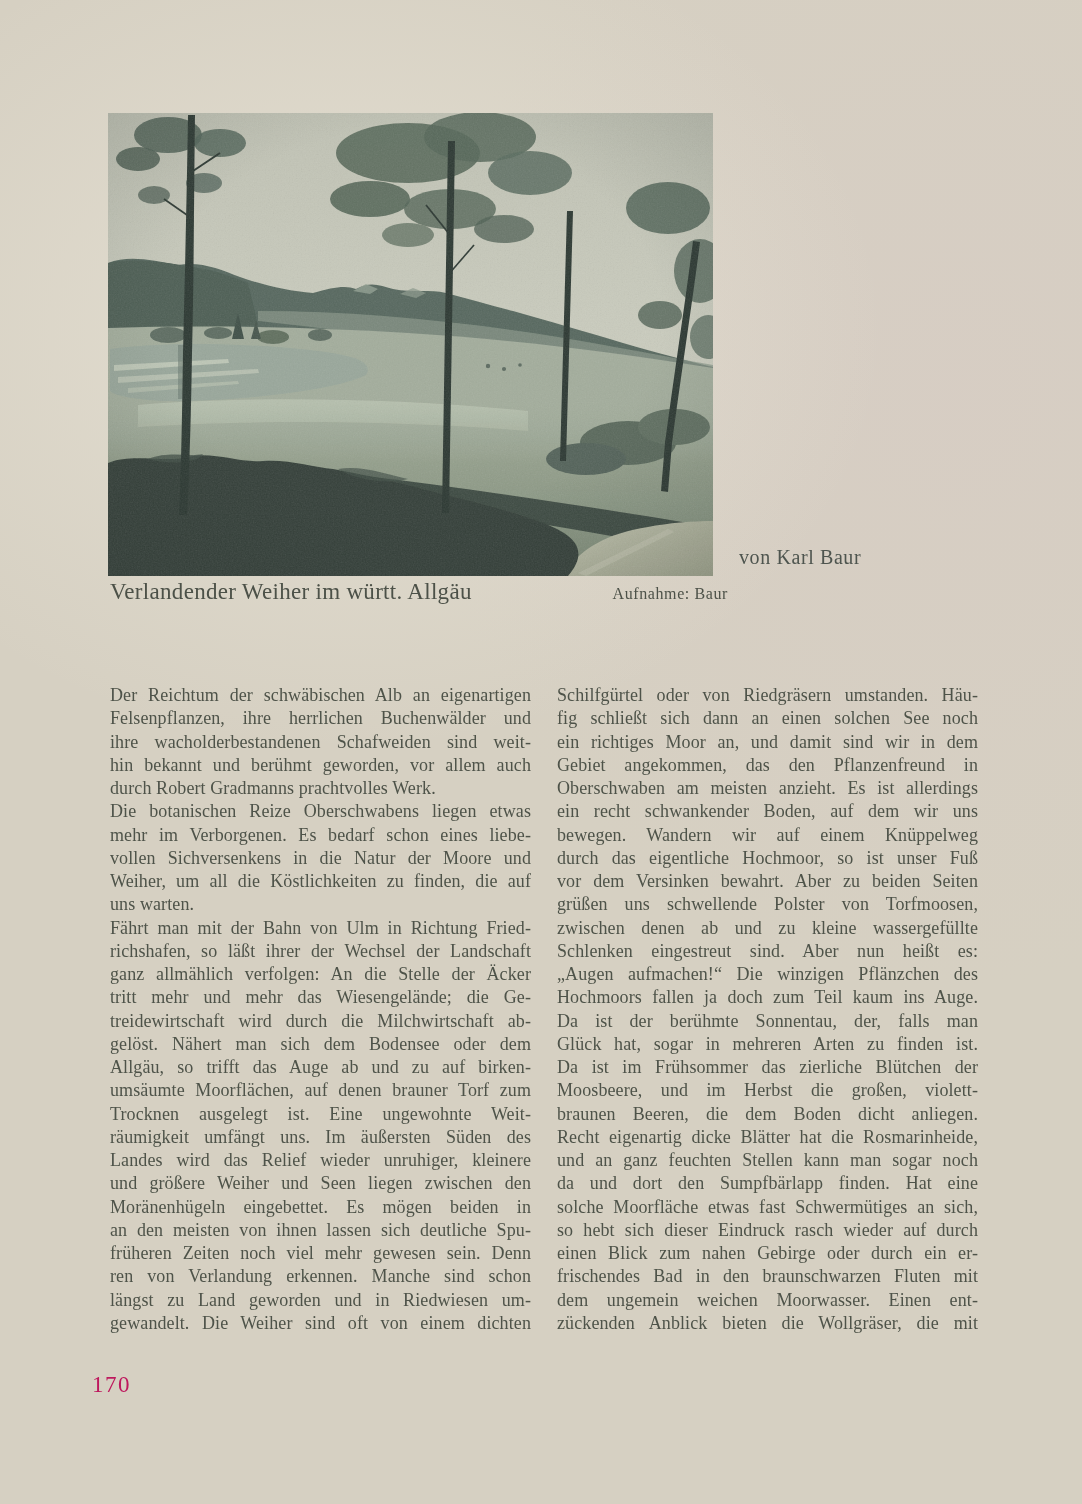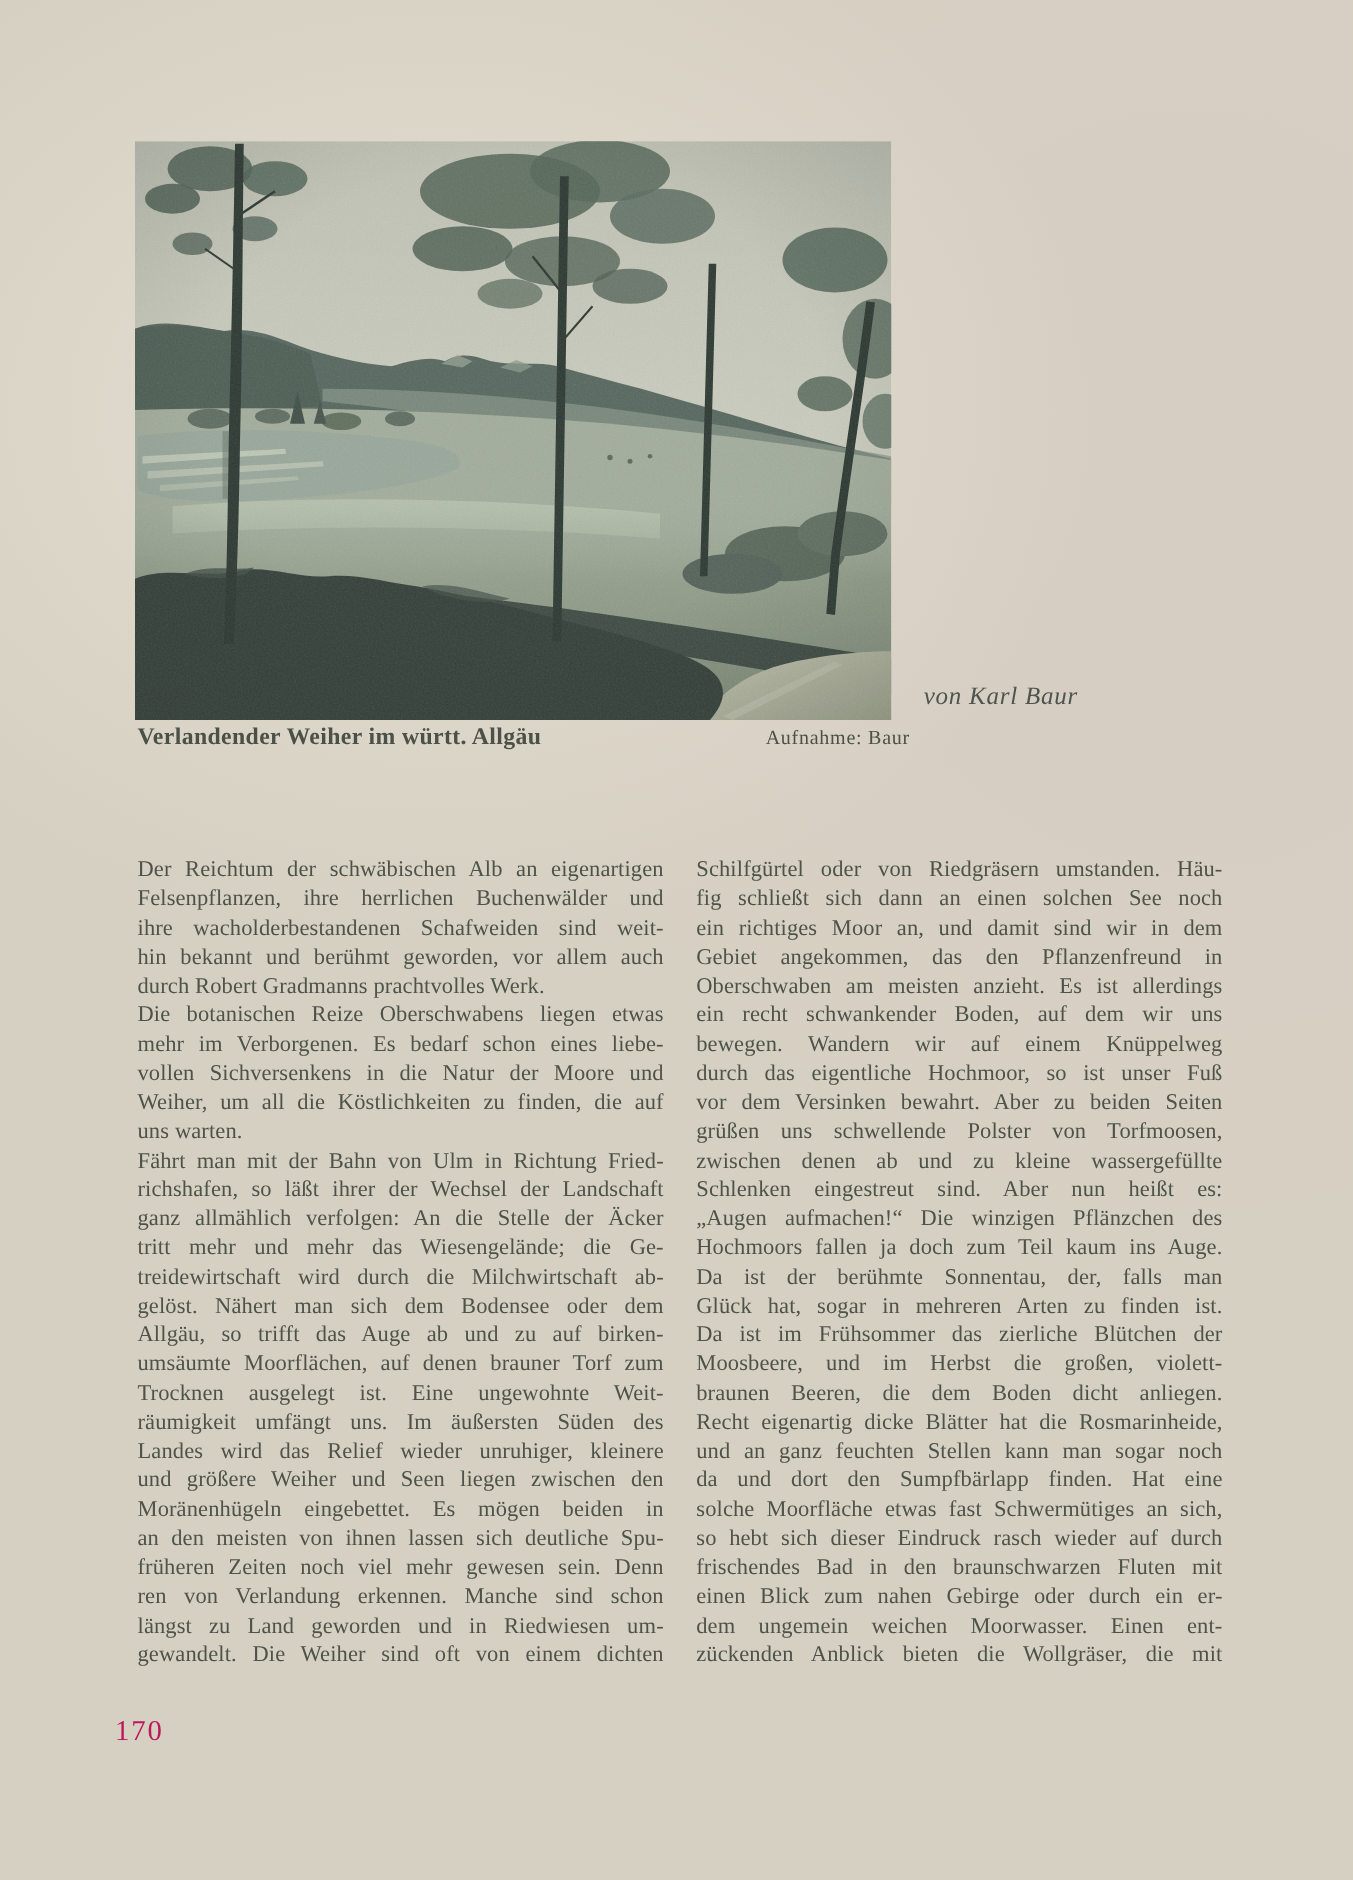--- a/index.html
+++ b/index.html
@@ -12,24 +12,24 @@
     font-family:"Liberation Serif","DejaVu Serif",serif;
     color:#4d5249;
   }
   .page{position:relative;width:1082px;height:1504px;}
 
   .photo{position:absolute;left:108px;top:113px;width:605px;height:463px;}
   .photo svg{display:block;}
 
   .title-block{position:absolute;left:737px;top:266px;width:258px;}
   .title-line{font-size:34px;line-height:86px;letter-spacing:1px;color:#49514c;white-space:nowrap;}
-  .byline{position:absolute;left:739px;top:546px;font-size:20px;font-style:italic;color:#4e554f;letter-spacing:0.6px;}
+  .byline{position:absolute;left:739px;top:546px;font-size:20px;color:#4e554f;letter-spacing:0.6px;}
 
   .caption-row{position:absolute;left:110px;top:579px;width:618px;display:flex;justify-content:space-between;align-items:baseline;}
-  .caption{font-size:19px;letter-spacing:0.3px;color:#4c5148;font-weight:bold;}
+  .caption{font-size:23px;letter-spacing:0.3px;color:#4c5148;}
   .credit{font-size:16px;letter-spacing:0.6px;color:#4c5148;}
 
   .columns{position:absolute;left:110px;top:684px;width:868px;display:flex;gap:26px;}
   .col{width:423px;}
   .text-line{
     font-size:18px;line-height:23.25px;letter-spacing:0.1px;
     text-align:justify;text-align-last:justify;
     color:#4e5349;white-space:nowrap;
   }
   .text-line.para-end{text-align-last:left;}
@@ -216,22 +216,22 @@
         <div class="text-line">Da ist der berühmte Sonnentau, der, falls man</div>
         <div class="text-line">Glück hat, sogar in mehreren Arten zu finden ist.</div>
         <div class="text-line">Da ist im Frühsommer das zierliche Blütchen der</div>
         <div class="text-line">Moosbeere, und im Herbst die großen, violett-</div>
         <div class="text-line">braunen Beeren, die dem Boden dicht anliegen.</div>
         <div class="text-line">Recht eigenartig dicke Blätter hat die Rosmarinheide,</div>
         <div class="text-line">und an ganz feuchten Stellen kann man sogar noch</div>
         <div class="text-line">da und dort den Sumpfbärlapp finden. Hat eine</div>
         <div class="text-line">solche Moorfläche etwas fast Schwermütiges an sich,</div>
         <div class="text-line">so hebt sich dieser Eindruck rasch wieder auf durch</div>
+        <div class="text-line">einen Blick zum nahen Gebirge oder durch ein er-</div>
         <div class="text-line">frischendes Bad in den braunschwarzen Fluten mit</div>
-        <div class="text-line">einen Blick zum nahen Gebirge oder durch ein er-</div>
         <div class="text-line">dem ungemein weichen Moorwasser. Einen ent-</div>
         <div class="text-line">zückenden Anblick bieten die Wollgräser, die mit</div>
       </div>
   </div>
 
   <div class="page-number">170</div>
 
 </div>
 
 </body></html>

